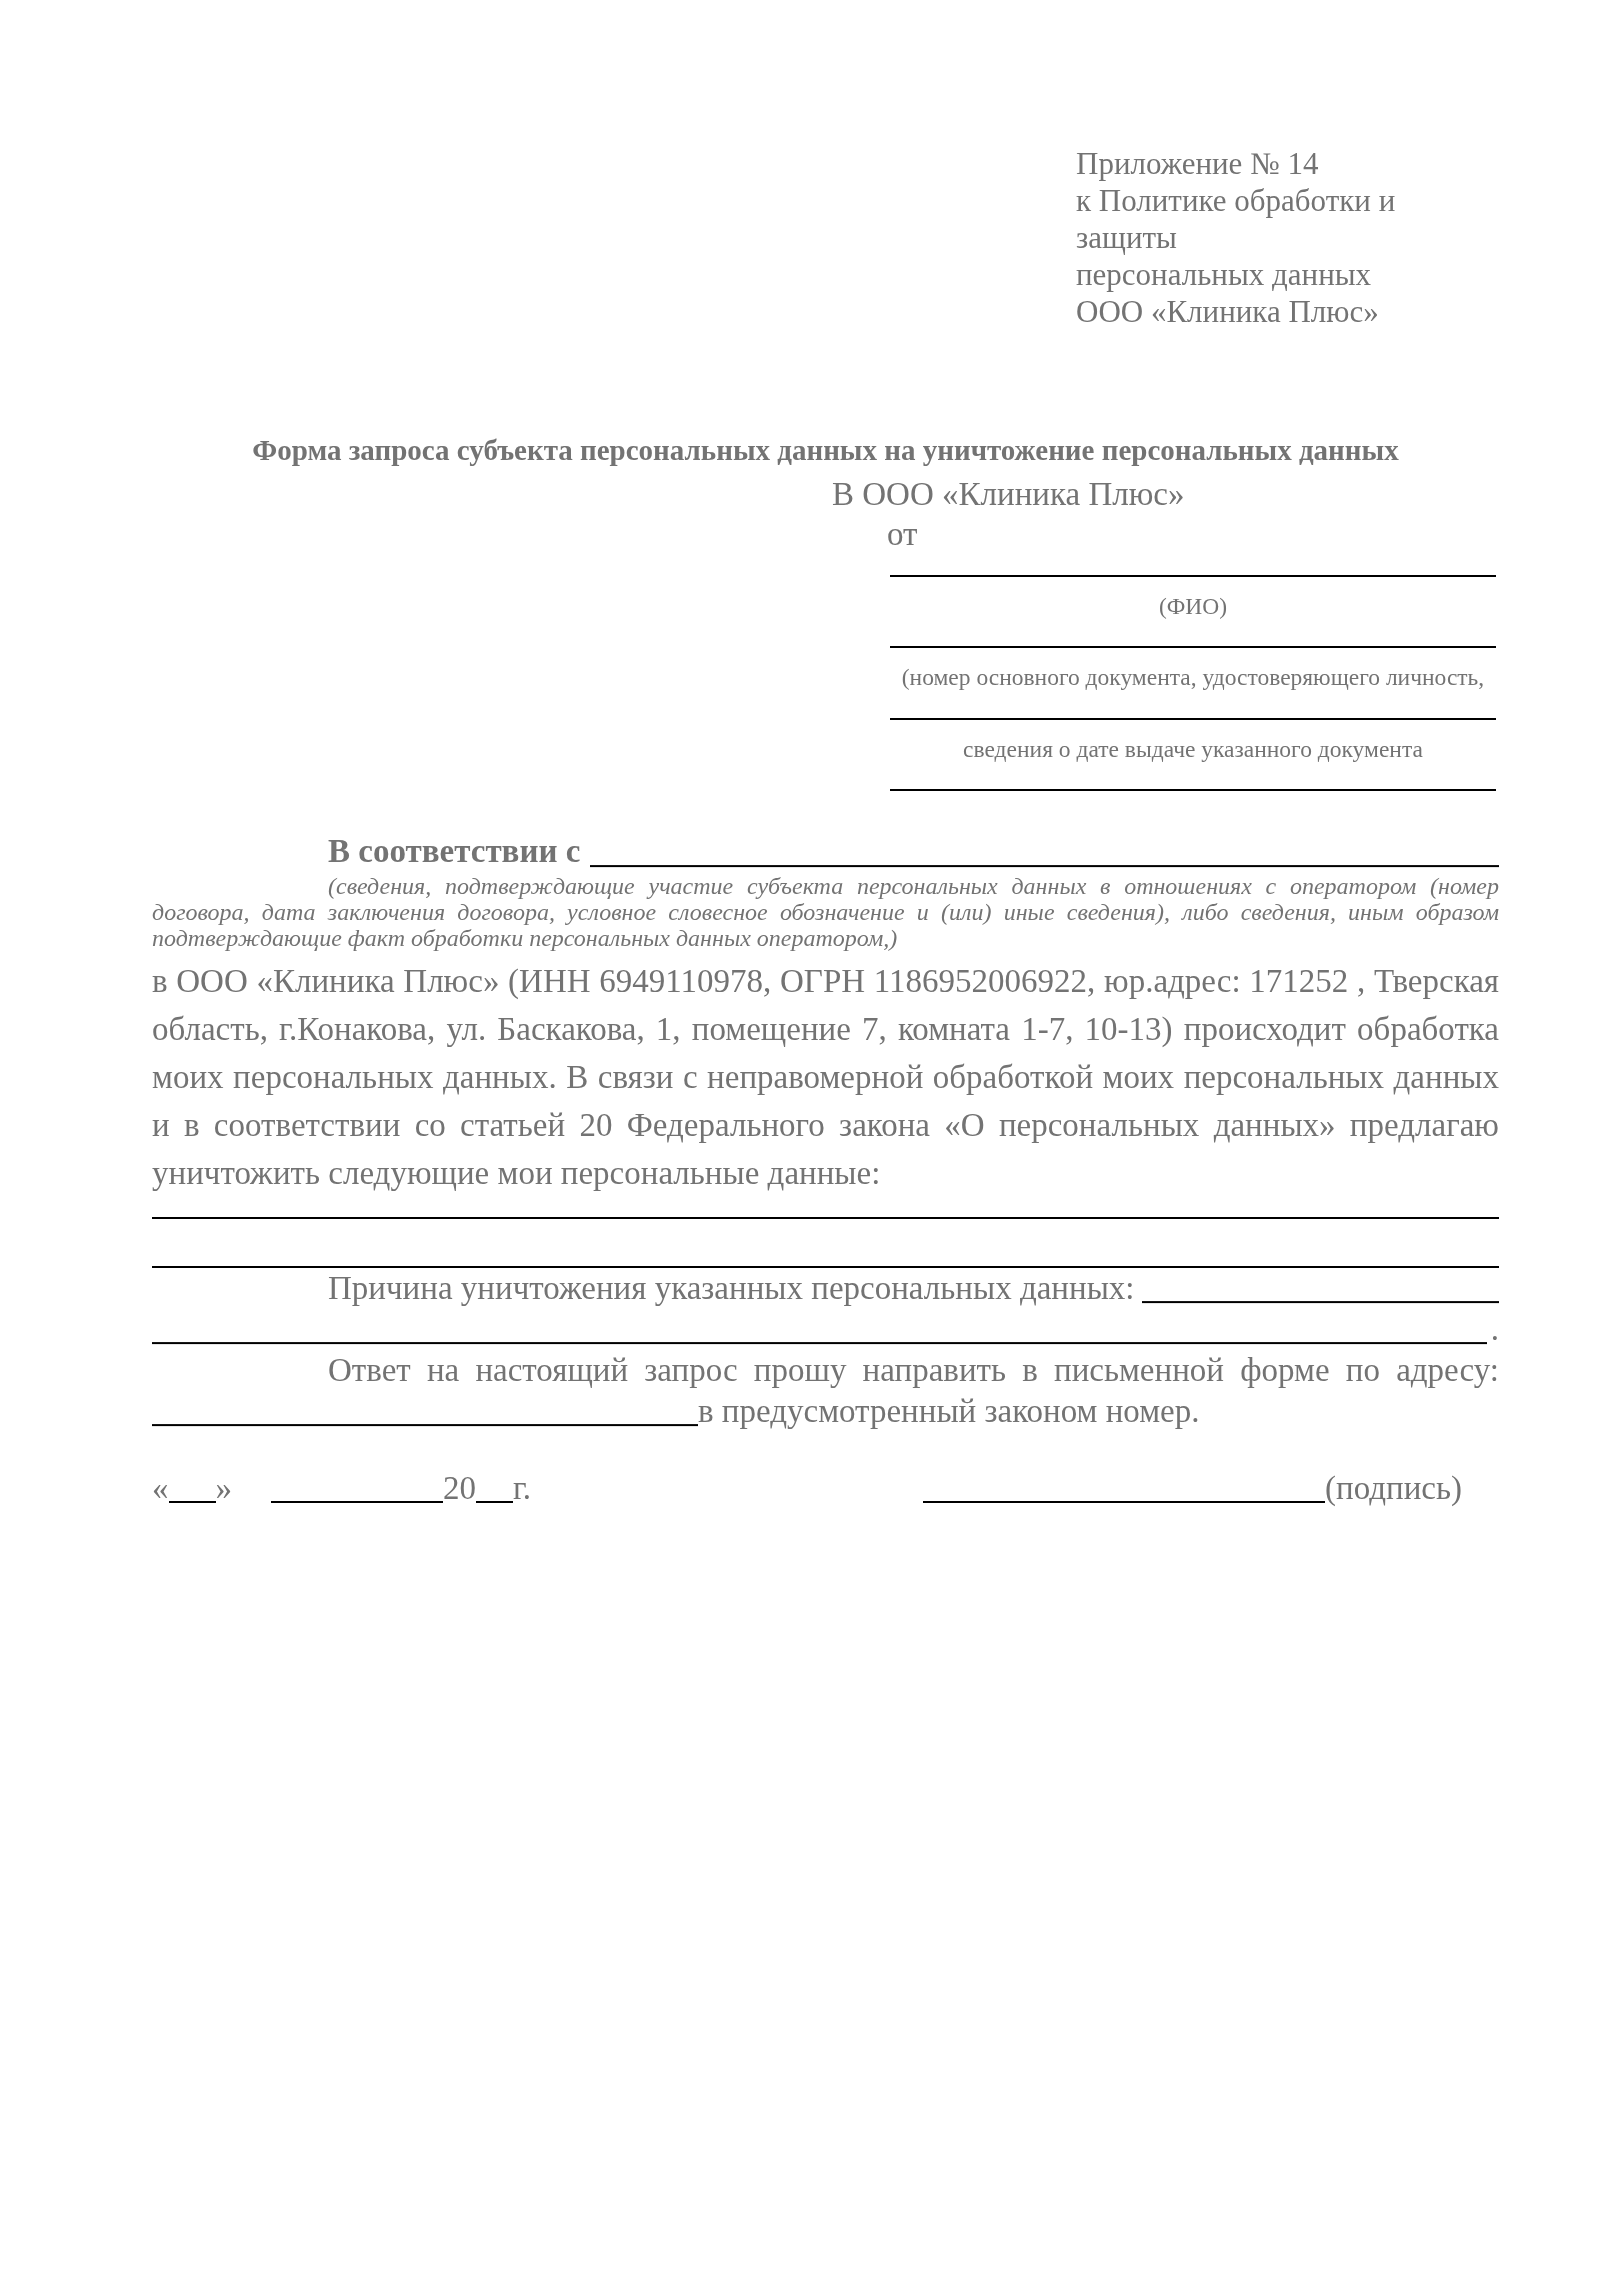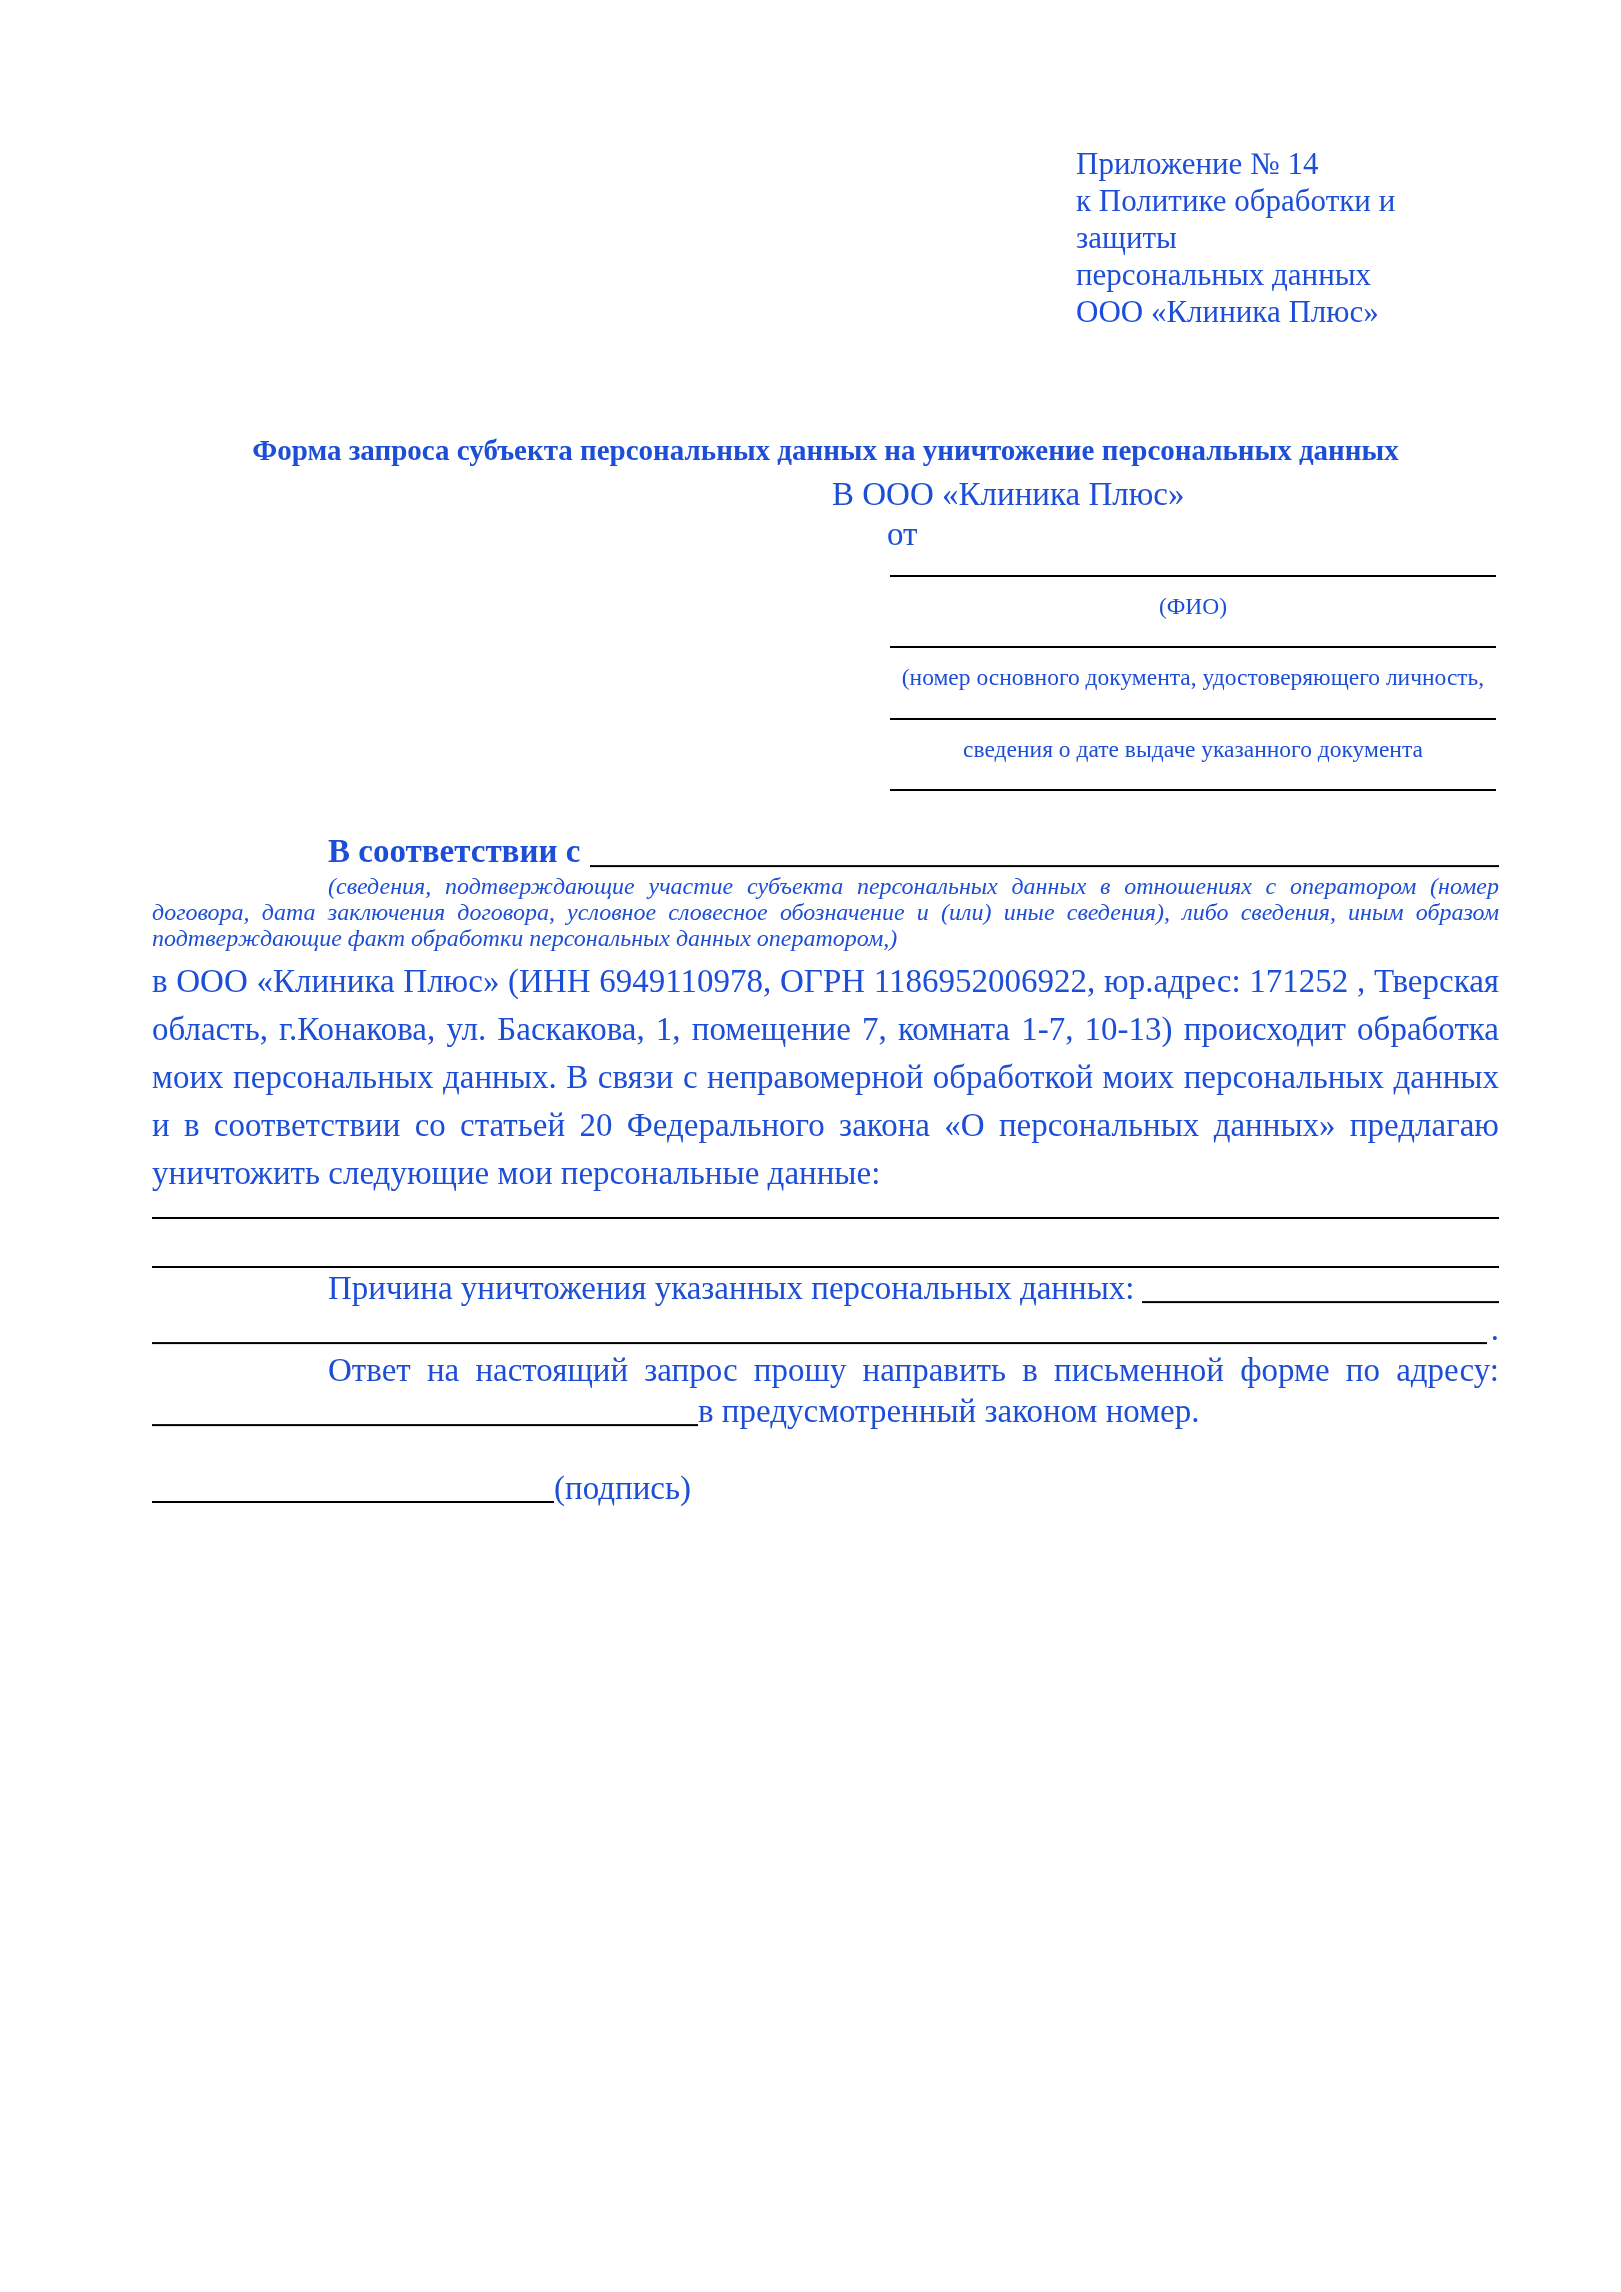--- a/index.html
+++ b/index.html
@@ -5,21 +5,21 @@
   html, body {
     margin: 0;
     padding: 0;
     background: #ffffff;
   }
   .page {
     position: relative;
     width: 1621px;
     height: 2293px;
     background: #ffffff;
-    color: #1d4ed8;
+    color: #737373;
     font-family: "Liberation Serif", "DejaVu Serif", serif;
     box-sizing: border-box;
     padding: 145px 122px 0 152px;
     overflow: hidden;
   }
   
   .appendix {
     width: 423px;
     margin-left: auto;
     font-size: 31px;
@@ -210,17 +210,18 @@
   </div>
 
   <div class="reply">Ответ на настоящий запрос прошу направить в письменной форме по адресу:</div>
 
   <div class="row tail-row">
     <span class="blank-addr"></span>
     <span>в предусмотренный законом номер.</span>
   </div>
 
   <div class="sigrow">
+    <div class="dateline"><span>«</span><span class="dblank day"></span><span>»</span><span class="dblank month"></span><span>20</span><span class="dblank year"></span><span>г.</span></div>
     <div class="signline"><span class="dblank sig"></span><span>(подпись)</span></div>
   </div>
 
 </div>
 
 
 </body></html>

